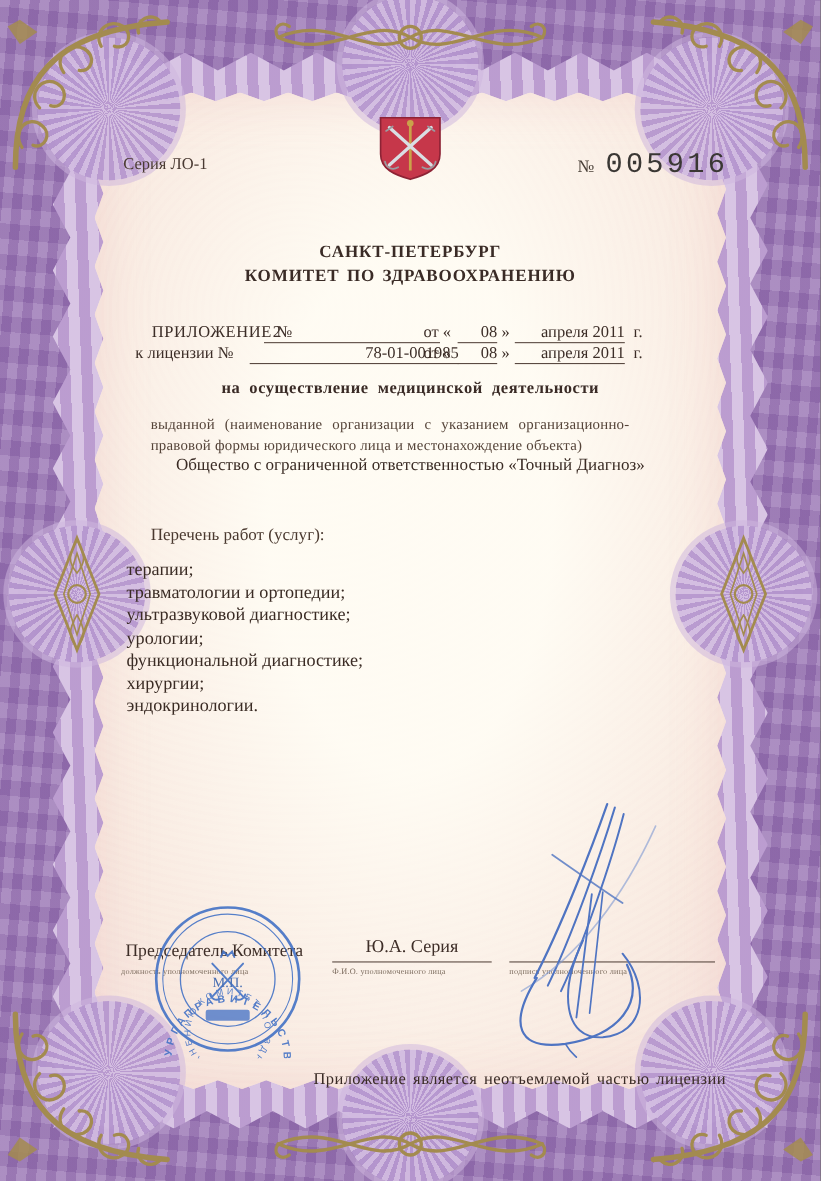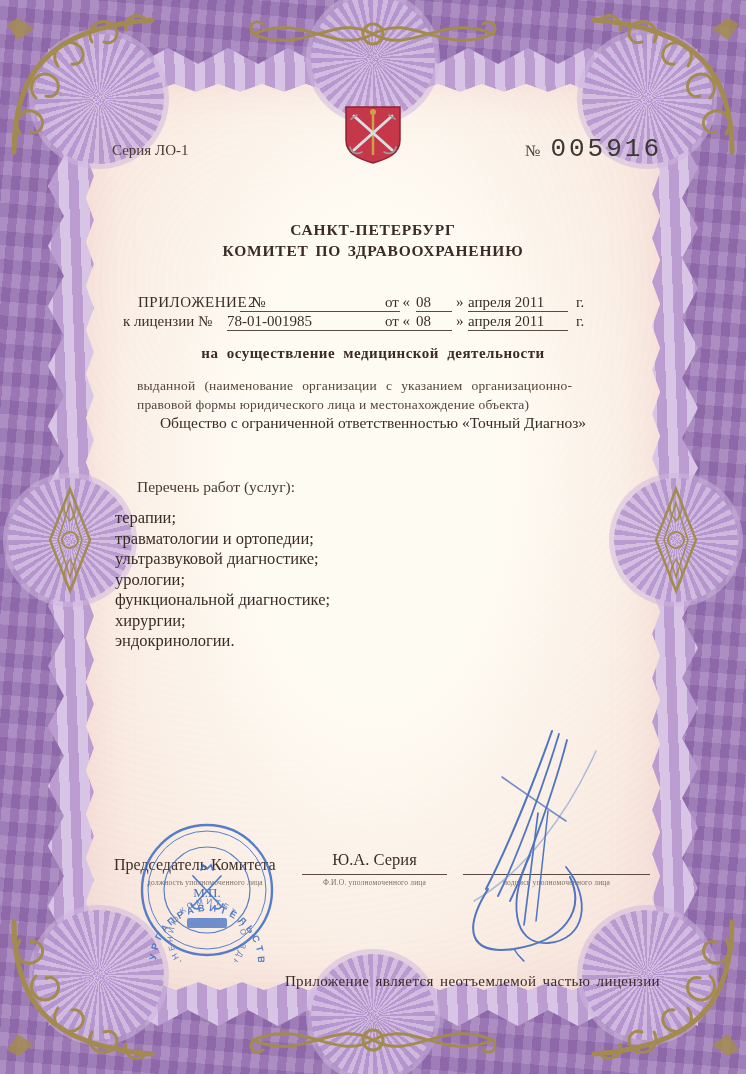--- a/index.html
+++ b/index.html
@@ -30,30 +30,30 @@
   svg.gold{position:absolute;}
   .content{position:absolute;inset:0;}
   .content > div{position:absolute;margin-top:24px;}
   .abs-c{left:86px;width:574px;text-align:center;}
   .series{left:112px;top:118px;font-size:15px;color:#4a3a32;}
   .numwrap{right:84px;top:110px;display:flex;align-items:baseline;gap:10px;}
   .numsign{font-size:16px;color:#4a4038;}
   .numdigits{font-family:"Liberation Mono","DejaVu Sans Mono",monospace;font-size:26px;letter-spacing:3px;color:#3a3734;}
   .title{font-weight:bold;font-size:15.5px;letter-spacing:.8px;word-spacing:2px;color:#3a2b26;}
   .formrow span{position:absolute;top:0;font-size:15px;color:#3c2d27;white-space:nowrap;}
-  .uline{border-bottom:1px solid #5a4a42;text-align:left;}
+  .uline{border-bottom:1px solid #5a4a42;text-align:right;}
   .activity{font-weight:bold;font-size:15px;letter-spacing:.5px;word-spacing:4px;color:#3a2b26;}
   .issued{left:137px;width:486px;font-size:13.5px;line-height:18.5px;color:#554439;letter-spacing:.2px;}
   .issued .w1{word-spacing:5.5px;}
   .orgname{font-size:15.5px;color:#3a2b24;text-align:center;}
   .orgaddr{font-size:14.5px;color:#3a2b24;white-space:nowrap;}
   .workslabel{left:137px;top:454px;font-size:15.5px;color:#4a392f;}
   .works{left:115px;top:484px;font-size:16.5px;line-height:20.5px;color:#3a2b24;}
   .sigpos{left:114px;top:832px;font-size:16px;}
-  .sigcapt{font-size:7.5px;letter-spacing:.2px;color:#7c6c5e;text-align:center;}
+  .sigcapt{font-size:7.5px;letter-spacing:.2px;color:#7c6c5e;text-align:left;}
   .namebox{left:302px;top:826px;width:145px;height:24px;border-bottom:1px solid #5a4a42;text-align:center;font-size:16.5px;}
   .signbox{left:463px;top:826px;width:187px;height:24px;border-bottom:1px solid #5a4a42;}
   .footer{font-weight:normal;font-size:15px;letter-spacing:.4px;word-spacing:2px;color:#3a2b26;text-align:right;}
   .stampwrap{position:absolute;left:135px;top:818px;width:144px;height:144px;opacity:.88;}
   .sigsvg{position:absolute;left:418px;top:693px;width:190px;height:272px;}
 </style>
 </head>
 <body>
 
 <div class="page">

